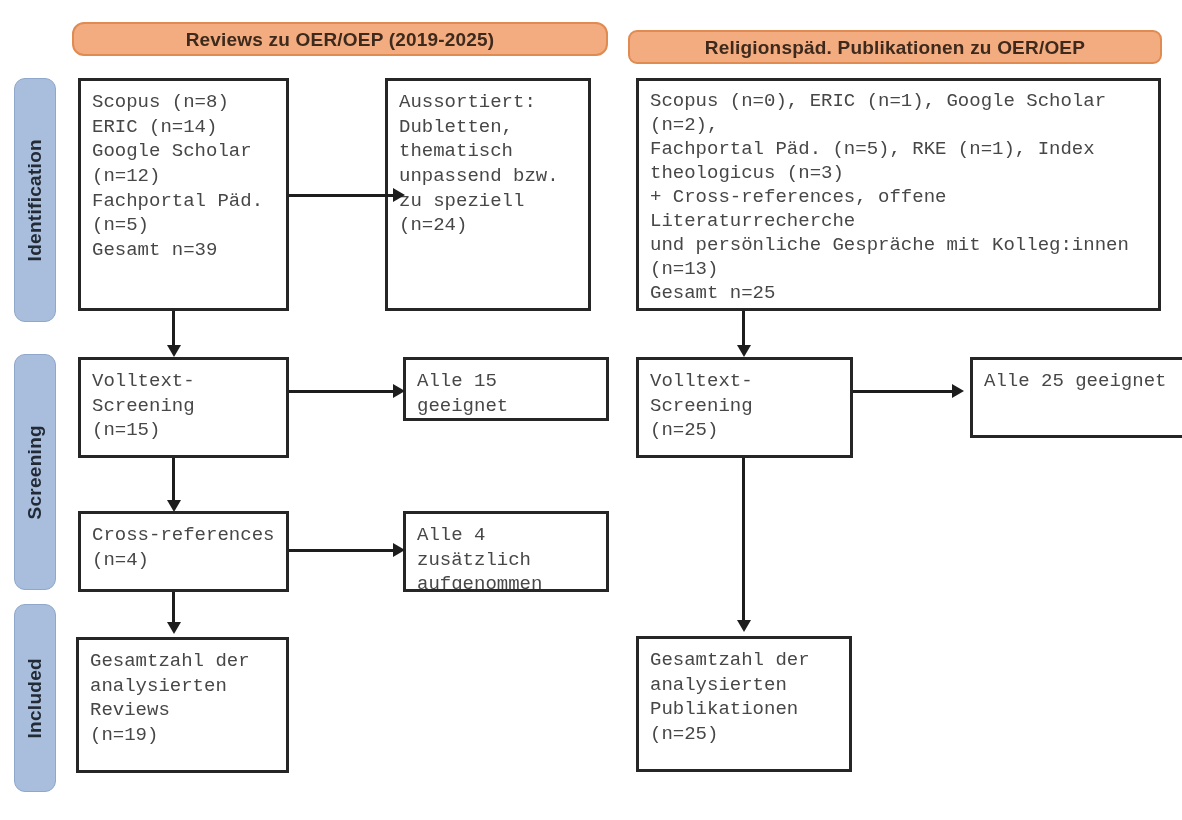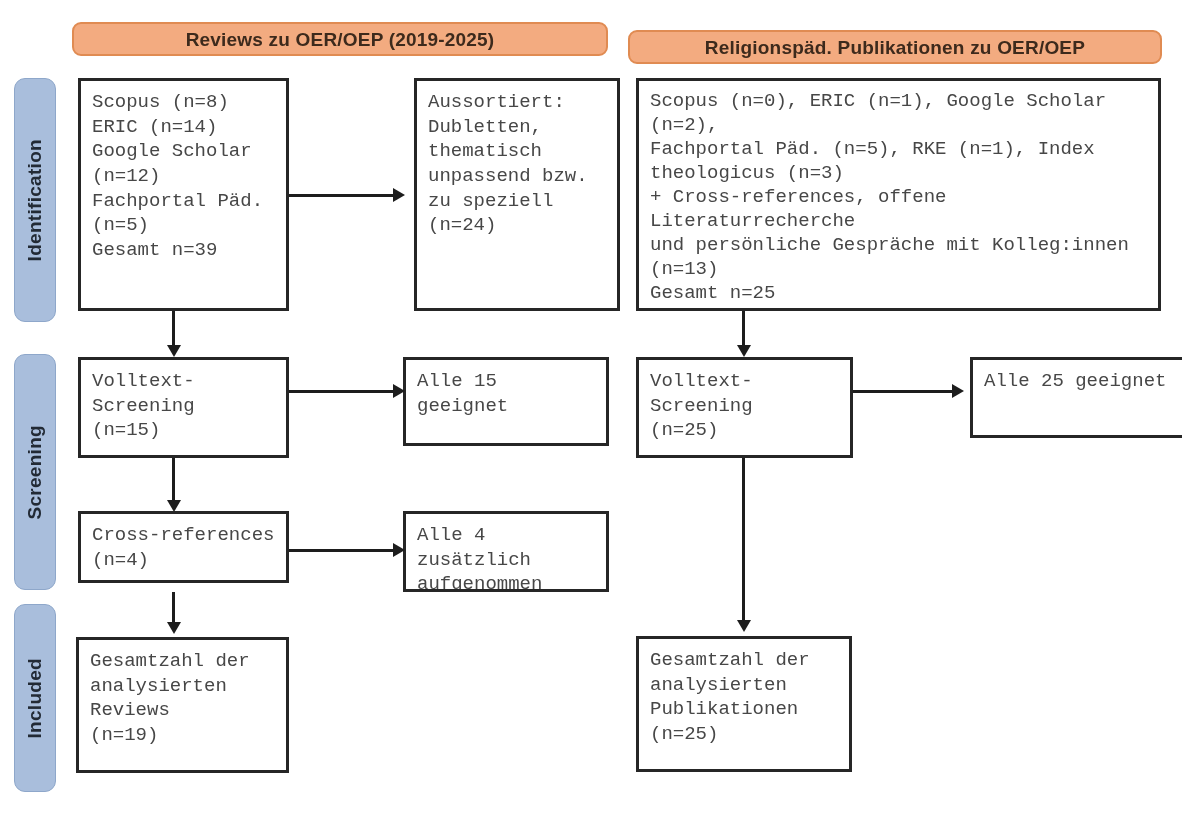--- a/index.html
+++ b/index.html
@@ -98,21 +98,21 @@
     border-top: 7px solid transparent;
     border-bottom: 7px solid transparent;
     border-left: 12px solid #1d1d1d;
   }
 </style>
 </head>
 <body>
 
 <div id="canvas">
 
-  <div class="col-header" style="left:72px; top:22px; width:536px; height:34px;">Reviews zu OER/OEP (2019-2025)</div>
+  <div class="col-header" style="left:72px; top:22px; width:536px; height:34px;border-radius:12px;">Reviews zu OER/OEP (2019-2025)</div>
 
   <div class="col-header" style="left:628px; top:22px; width:534px; height:34px;margin-top:8px;">Religionspäd. Publikationen zu OER/OEP</div>
 
   <div class="stage-pill" style="left:14px; top:78px; width:42px; height:244px;">
     <span>Identification</span>
   </div>
 
   <div class="stage-pill" style="left:14px; top:354px; width:42px; height:236px;">
     <span>Screening</span>
   </div>
@@ -122,46 +122,46 @@
   </div>
 
   <div class="flow-box" style="left:78px; top:78px; width:211px; height:233px;">Scopus (n=8)
 ERIC (n=14)
 Google Scholar
 (n=12)
 Fachportal Päd.
 (n=5)
 Gesamt n=39</div>
 
-  <div class="flow-box" style="left:414px; top:78px; width:206px; height:233px;">Aussortiert:
+  <div class="flow-box" style="left:385px; top:78px; width:206px; height:233px;">Aussortiert:
 Dubletten,
 thematisch
 unpassend bzw.
 zu speziell
 (n=24)</div>
 
   <div class="line-h" style="left:289px; top:194px; width:106px;"></div>
   <div class="arrow-right" style="left:393px; top:188px;"></div>
 
   <div class="line-v" style="left:172px; top:311px; height:36px;"></div>
   <div class="arrow-down" style="left:167px; top:345px;"></div>
 
   <div class="flow-box" style="left:78px; top:357px; width:211px; height:101px;">Volltext-
 Screening
 (n=15)</div>
 
-  <div class="flow-box" style="left:403px; top:357px; width:206px; height:89px;">Alle 15 geeignet</div>
+  <div class="flow-box" style="left:403px; top:357px; width:206px; height:64px;">Alle 15 geeignet</div>
 
   <div class="line-h" style="left:289px; top:390px; width:106px;"></div>
   <div class="arrow-right" style="left:393px; top:384px;"></div>
 
   <div class="line-v" style="left:172px; top:458px; height:44px;"></div>
   <div class="arrow-down" style="left:167px; top:500px;"></div>
 
-  <div class="flow-box" style="left:78px; top:511px; width:211px; height:72px;">Cross-references
+  <div class="flow-box" style="left:78px; top:511px; width:211px; height:81px;">Cross-references
 (n=4)</div>
 
   <div class="flow-box" style="left:403px; top:511px; width:206px; height:81px;">Alle 4 zusätzlich
 aufgenommen</div>
 
   <div class="line-h" style="left:289px; top:549px; width:106px;"></div>
   <div class="arrow-right" style="left:393px; top:543px;"></div>
 
   <div class="line-v" style="left:172px; top:592px; height:32px;"></div>
   <div class="arrow-down" style="left:167px; top:622px;"></div>

